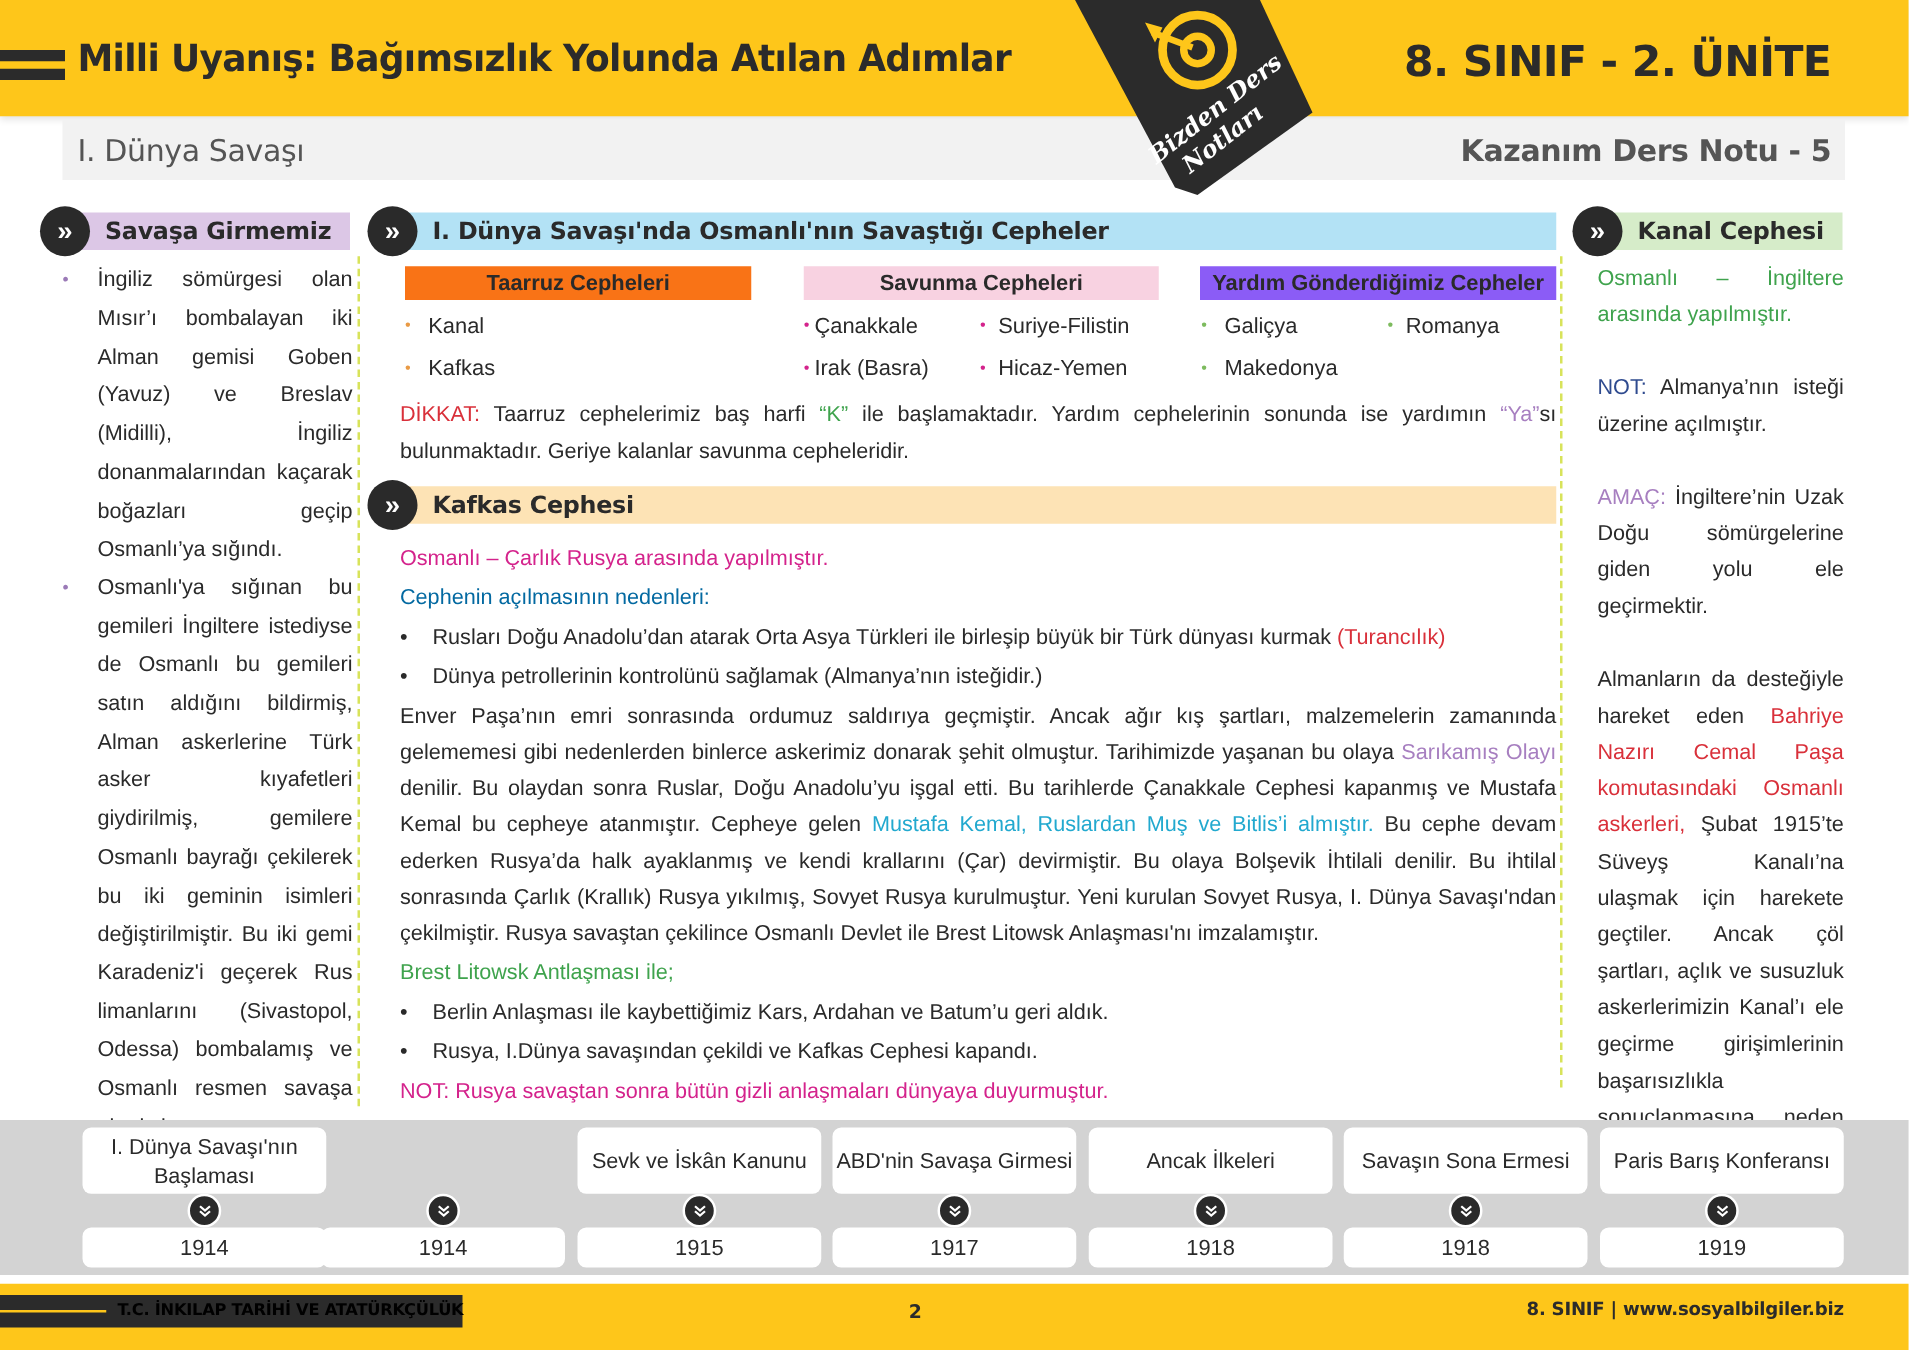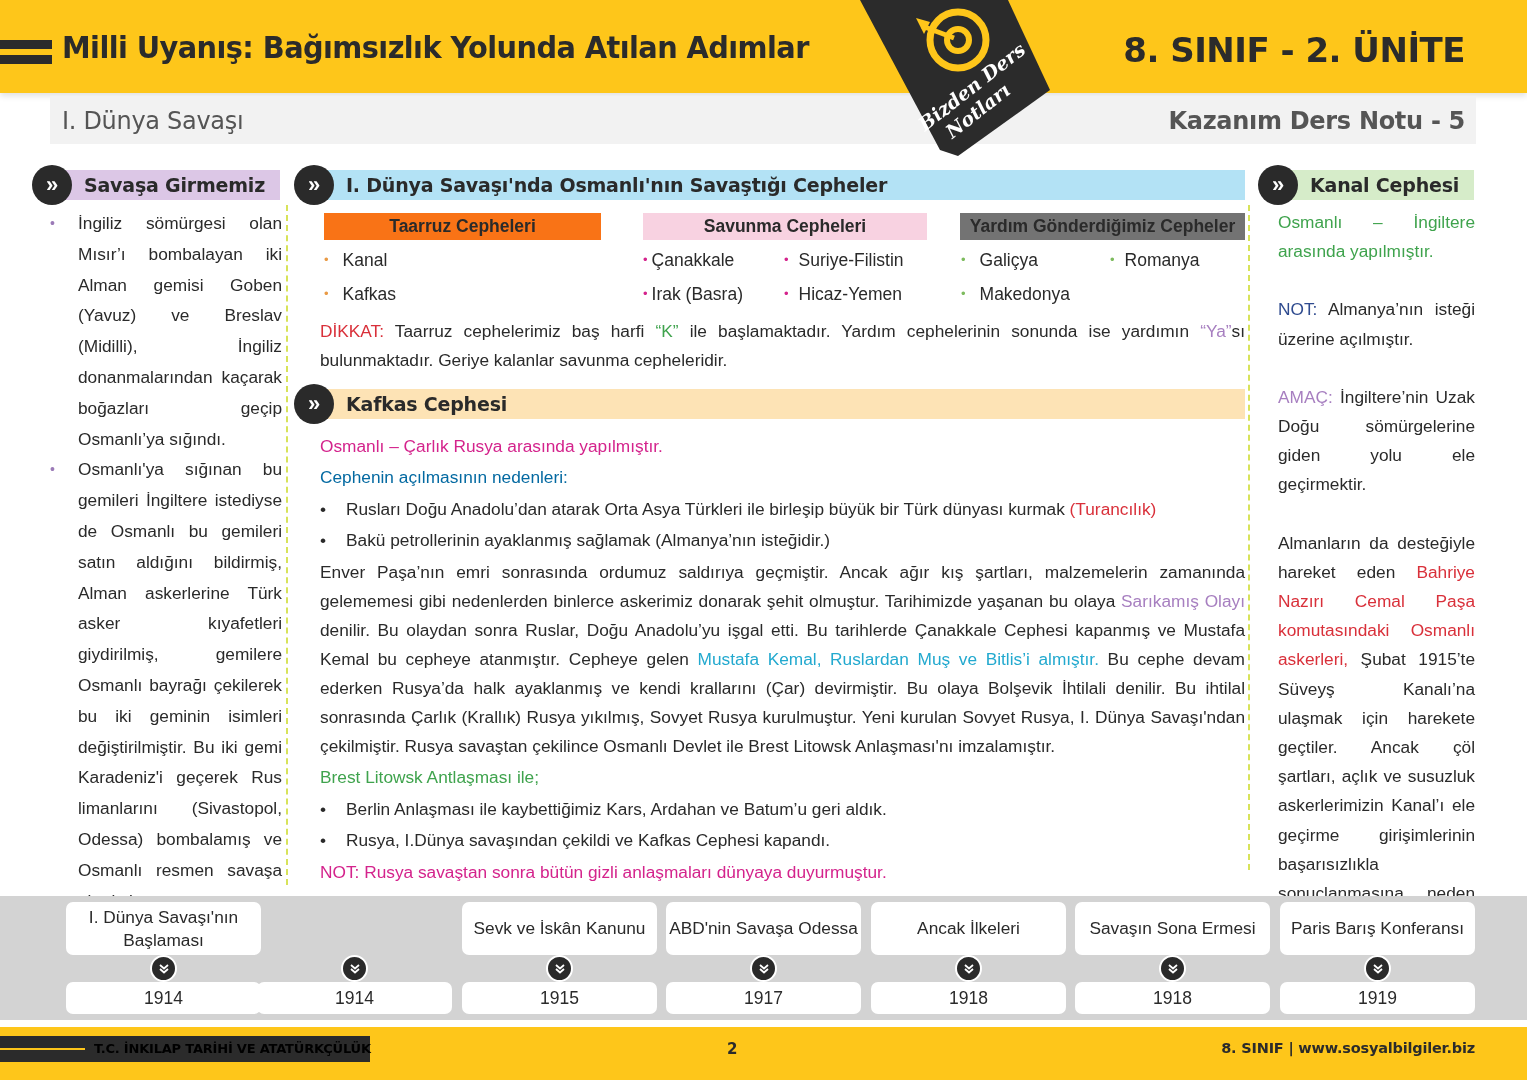--- a/index.html
+++ b/index.html
@@ -101,21 +101,21 @@
 </div>
 
 <div class="sec-head" style="left:294px; top:168px; width:951px;">
   <div class="bar" style="background:#b3e2f5;"></div>
   <div class="circle">»</div>
   <div class="label">I. Dünya Savaşı'nda Osmanlı'nın Savaştığı Cepheler</div>
 </div>
 
 <div class="front-box" style="left:324px; top:213px; width:277px; background:#f97316;">Taarruz Cepheleri</div>
 <div class="front-box" style="left:643px; top:213px; width:284px; background:#f8d2e1;">Savunma Cepheleri</div>
-<div class="front-box" style="left:960px; top:213px; width:285px; background:#737373;">Yardım Gönderdiğimiz Cepheler</div>
+<div class="front-box" style="left:960px; top:213px; width:285px; background:#8b5cf6;">Yardım Gönderdiğimiz Cepheler</div>
 
 <div class="front-item" style="left:324px; top:250px;"><span class="dot" style="color:#e99a45;">•</span><span>Kanal</span></div>
 <div class="front-item" style="left:324px; top:284px;"><span class="dot" style="color:#e99a45;">•</span><span>Kafkas</span></div>
 
 <div class="front-item" style="left:643px; top:250px;"><span class="dot" style="color:#d4238c; margin-right:4px;">•</span><span>Çanakkale</span></div>
 <div class="front-item" style="left:784px; top:250px;"><span class="dot" style="color:#d4238c; margin-right:10px;">•</span><span>Suriye-Filistin</span></div>
 <div class="front-item" style="left:643px; top:284px;"><span class="dot" style="color:#d4238c; margin-right:4px;">•</span><span>Irak (Basra)</span></div>
 <div class="front-item" style="left:784px; top:284px;"><span class="dot" style="color:#d4238c; margin-right:10px;">•</span><span>Hicaz-Yemen</span></div>
 
 <div class="front-item" style="left:961px; top:250px;"><span class="dot" style="color:#7dbb5e;">•</span><span>Galiçya</span></div>
@@ -126,21 +126,21 @@
 
 <div class="sec-head" style="left:294px; top:387px; width:951px;">
   <div class="bar" style="background:#fde3b5;"></div>
   <div class="circle">»</div>
   <div class="label">Kafkas Cephesi</div>
 </div>
 
 <div class="line" style="top:436px; color:#d4238c;">Osmanlı – Çarlık Rusya arasında yapılmıştır.</div>
 <div class="line" style="top:467px; color:#0369a1;">Cephenin açılmasının nedenleri:</div>
 <div class="bline" style="top:499px;"><span class="b">•</span><span>Rusları Doğu Anadolu’dan atarak  Orta Asya Türkleri ile birleşip büyük bir Türk dünyası kurmak </span><span style="color:#d9303a;">(Turancılık)</span></div>
-<div class="bline" style="top:530px;"><span class="b">•</span><span>Bakü petrollerinin ayaklanmış sağlamak (Almanya’nın isteğidir.)</span></div>
+<div class="bline" style="top:530px;"><span class="b">•</span><span>Dünya petrollerinin kontrolünü sağlamak (Almanya’nın isteğidir.)</span></div>
 
 <div class="para" style="top:558px;"><span>Enver Paşa’nın emri sonrasında ordumuz saldırıya geçmiştir. Ancak ağır kış şartları, malzemelerin zamanında gelememesi gibi nedenlerden binlerce askerimiz donarak şehit olmuştur. Tarihimizde yaşanan bu olaya </span><span style="color:#a77fc0;">Sarıkamış Olayı</span><span> denilir. Bu olaydan sonra Ruslar, Doğu Anadolu’yu işgal etti. Bu tarihlerde Çanakkale Cephesi kapanmış ve Mustafa Kemal bu cepheye atanmıştır. Cepheye gelen </span><span style="color:#22a9cf;">Mustafa Kemal, Ruslardan Muş ve Bitlis’i almıştır.</span><span> Bu cephe devam ederken Rusya’da halk ayaklanmış ve kendi krallarını (Çar) devirmiştir. Bu olaya Bolşevik İhtilali denilir. Bu ihtilal sonrasında Çarlık (Krallık) Rusya yıkılmış, Sovyet Rusya kurulmuştur. Yeni kurulan Sovyet Rusya, I. Dünya Savaşı'ndan çekilmiştir. Rusya savaştan çekilince Osmanlı Devlet ile Brest Litowsk Anlaşması'nı imzalamıştır.</span></div>
 
 <div class="line" style="top:767px; color:#3fa34d;">Brest Litowsk Antlaşması ile;</div>
 <div class="bline" style="top:799px;"><span class="b">•</span><span>Berlin Anlaşması ile kaybettiğimiz Kars, Ardahan ve Batum’u geri aldık.</span></div>
 <div class="bline" style="top:830px;"><span class="b">•</span><span>Rusya, I.Dünya savaşından çekildi ve Kafkas Cephesi kapandı.</span></div>
 <div class="line" style="top:862px; color:#d4238c;">NOT: Rusya savaştan sonra bütün gizli anlaşmaları dünyaya duyurmuştur.</div>
 
 <div class="sec-head" style="left:1258px; top:168px; width:216px;">
   <div class="bar" style="background:#d6ecc9;"></div>
@@ -176,21 +176,21 @@
 <div class="tl-item" style="left:462px;">
   <div class="tl-top">Sevk ve İskân Kanunu</div>
   <div class="tl-chev">
       <svg width="12" height="12" viewBox="0 0 12 12">
         <path d="M2 2 L6 5.5 L10 2 M2 6 L6 9.5 L10 6" stroke="#fff" stroke-width="1.8" fill="none"></path>
       </svg>
     </div>
   <div class="tl-btm">1915</div>
 </div>
 <div class="tl-item" style="left:666px;">
-  <div class="tl-top">ABD'nin Savaşa Odessa</div>
+  <div class="tl-top">ABD'nin Savaşa Girmesi</div>
   <div class="tl-chev">
       <svg width="12" height="12" viewBox="0 0 12 12">
         <path d="M2 2 L6 5.5 L10 2 M2 6 L6 9.5 L10 6" stroke="#fff" stroke-width="1.8" fill="none"></path>
       </svg>
     </div>
   <div class="tl-btm">1917</div>
 </div>
 <div class="tl-item" style="left:871px;">
   <div class="tl-top">Ancak İlkeleri</div>
   <div class="tl-chev">

